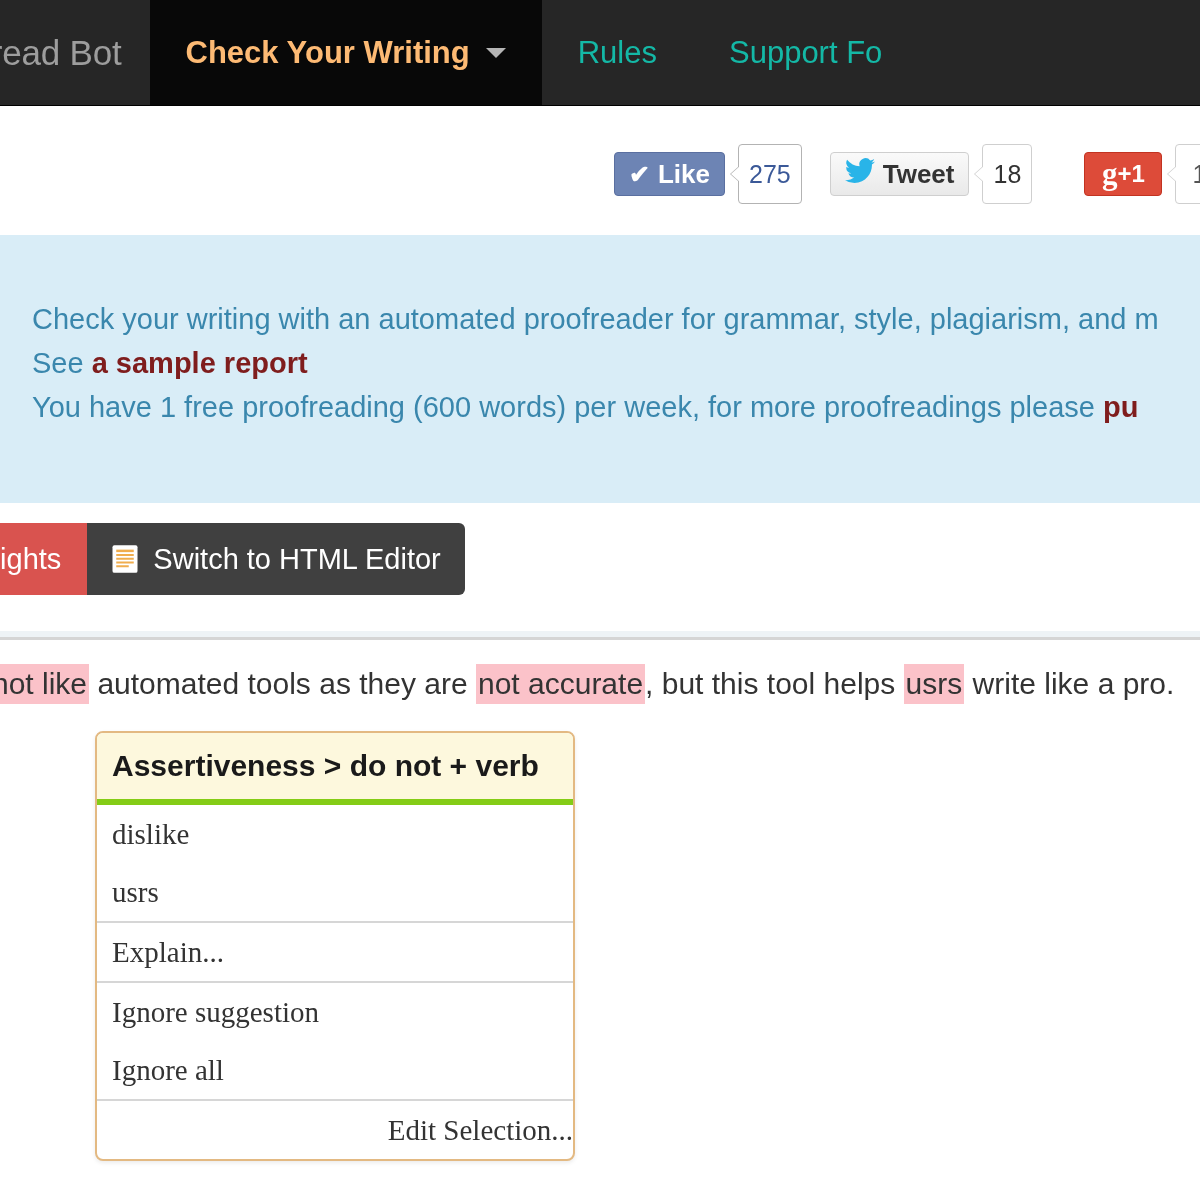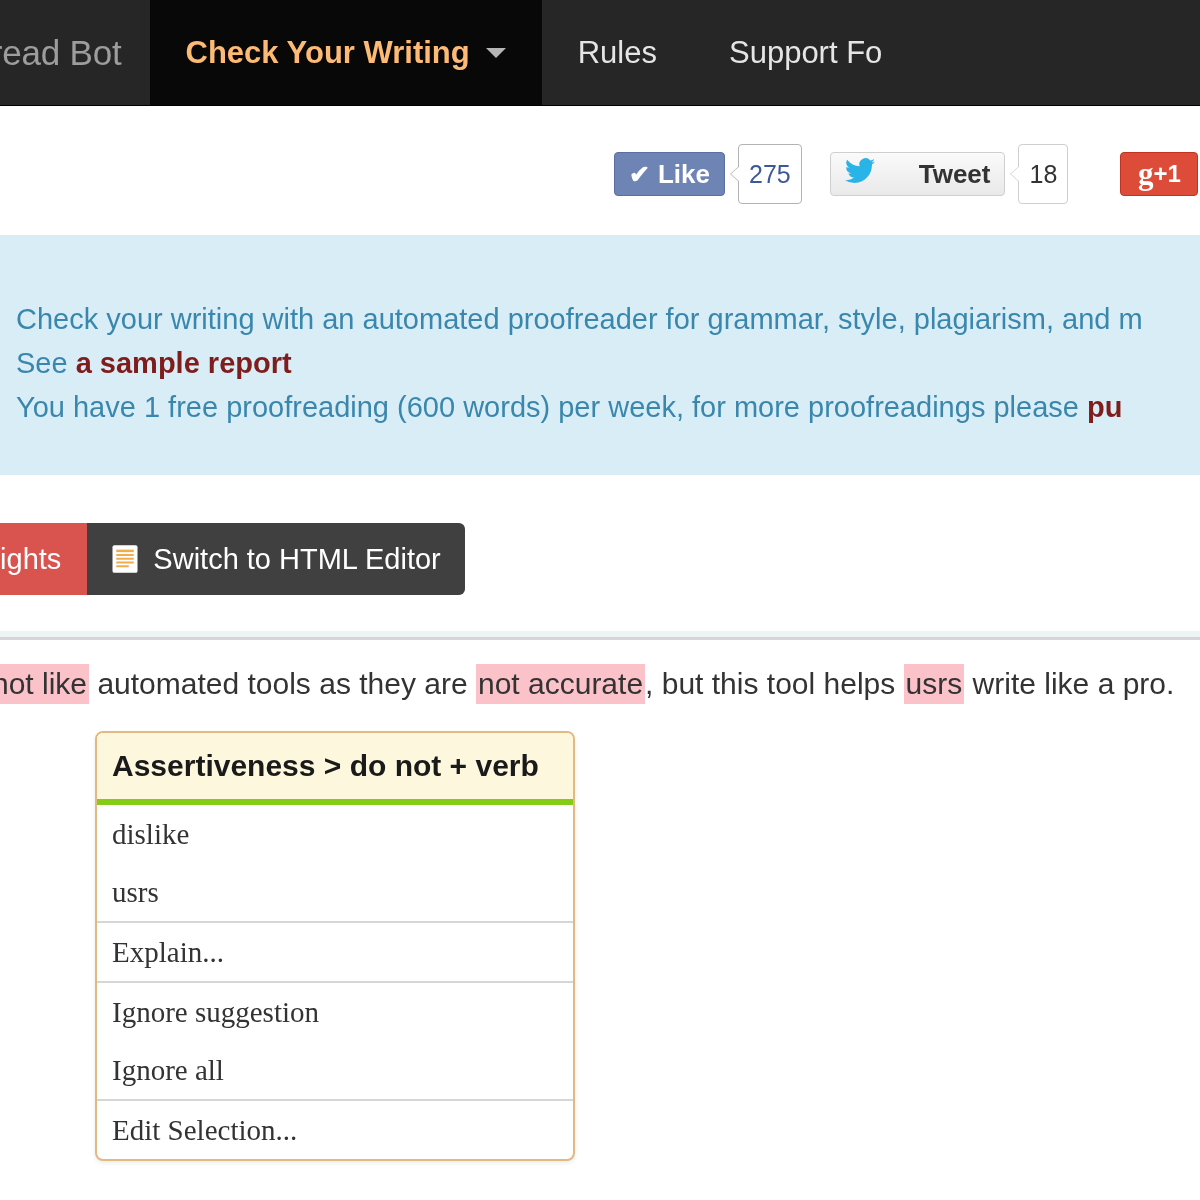--- a/index.html
+++ b/index.html
@@ -35,21 +35,21 @@
     color: #9d9d9d;
     font-size: 35px;
     padding: 0 28px 0 0;
     margin-left: -38px;
     white-space: nowrap;
     letter-spacing: -0.2px;
   }
   .nav-item {
     display: flex;
     align-items: center;
-    color: #e5e5e5;
+    color: #14b8a6;
     font-size: 31px;
     padding: 0 36px;
     white-space: nowrap;
   }
   .nav-item.active {
     background: #080808;
     color: #fdba74;
     font-weight: bold;
   }
   .nav-caret {
@@ -105,21 +105,20 @@
   .fb-check {
     font-size: 25px;
     margin-right: 8px;
     line-height: 1;
   }
   .tw-btn {
     background: linear-gradient(#fafafa, #e9e9e9);
     border: 1px solid #cfcfcf;
     color: #333;
     min-width: 124px;
-    gap: 36px;
   }
   .tw-bird {
     margin-right: 8px;
     display: block;
   }
   .gp-btn {
     background: #dd4b39;
     border: 1px solid #c23321;
     min-width: 78px;
     font-family: "Liberation Serif", serif;
@@ -164,24 +163,24 @@
   }
   .bubble.tw-bubble:before, .bubble.gp-bubble:before { border-right-color:#cfcfcf; }
   .sb-gap { width: 52px; }
 
   
   .alert {
     position: absolute;
     top: 235px;
     left: 0;
     width: 1200px;
-    height: 240px;
+    height: 268px;
     background: #d9edf7;
     box-sizing: border-box;
-    padding: 62px 0 0 16px;
+    padding: 62px 0 0 32px;
     overflow: hidden;
   }
   .alert p {
     margin: 0 0 0 0;
     color: #3a87ad;
     font-size: 29px;
     line-height: 44px;
     white-space: nowrap;
   }
   .alert .al-strong { font-weight: bold; color:#7f1d1d; }
@@ -283,21 +282,21 @@
     font-size: 30px;
     font-weight: bold;
     color: #1a1a1a;
     padding: 16px 0 16px 15px;
     box-sizing: border-box;
     white-space: nowrap;
   }
   .popup-group {
     border-bottom: 2px solid #d6d6d6;
   }
-  .popup-group:last-child { border-bottom: none; }
+  .popup-group:last-child { border-bottom: none; text-align: right; }
   .popup-item {
     font-size: 29px;
     color: #333;
     padding: 13px 0 13px 15px;
     box-sizing: border-box;
     white-space: nowrap;
     line-height: 32px;
     font-family: Liberation Serif, serif;
   }
 </style>

